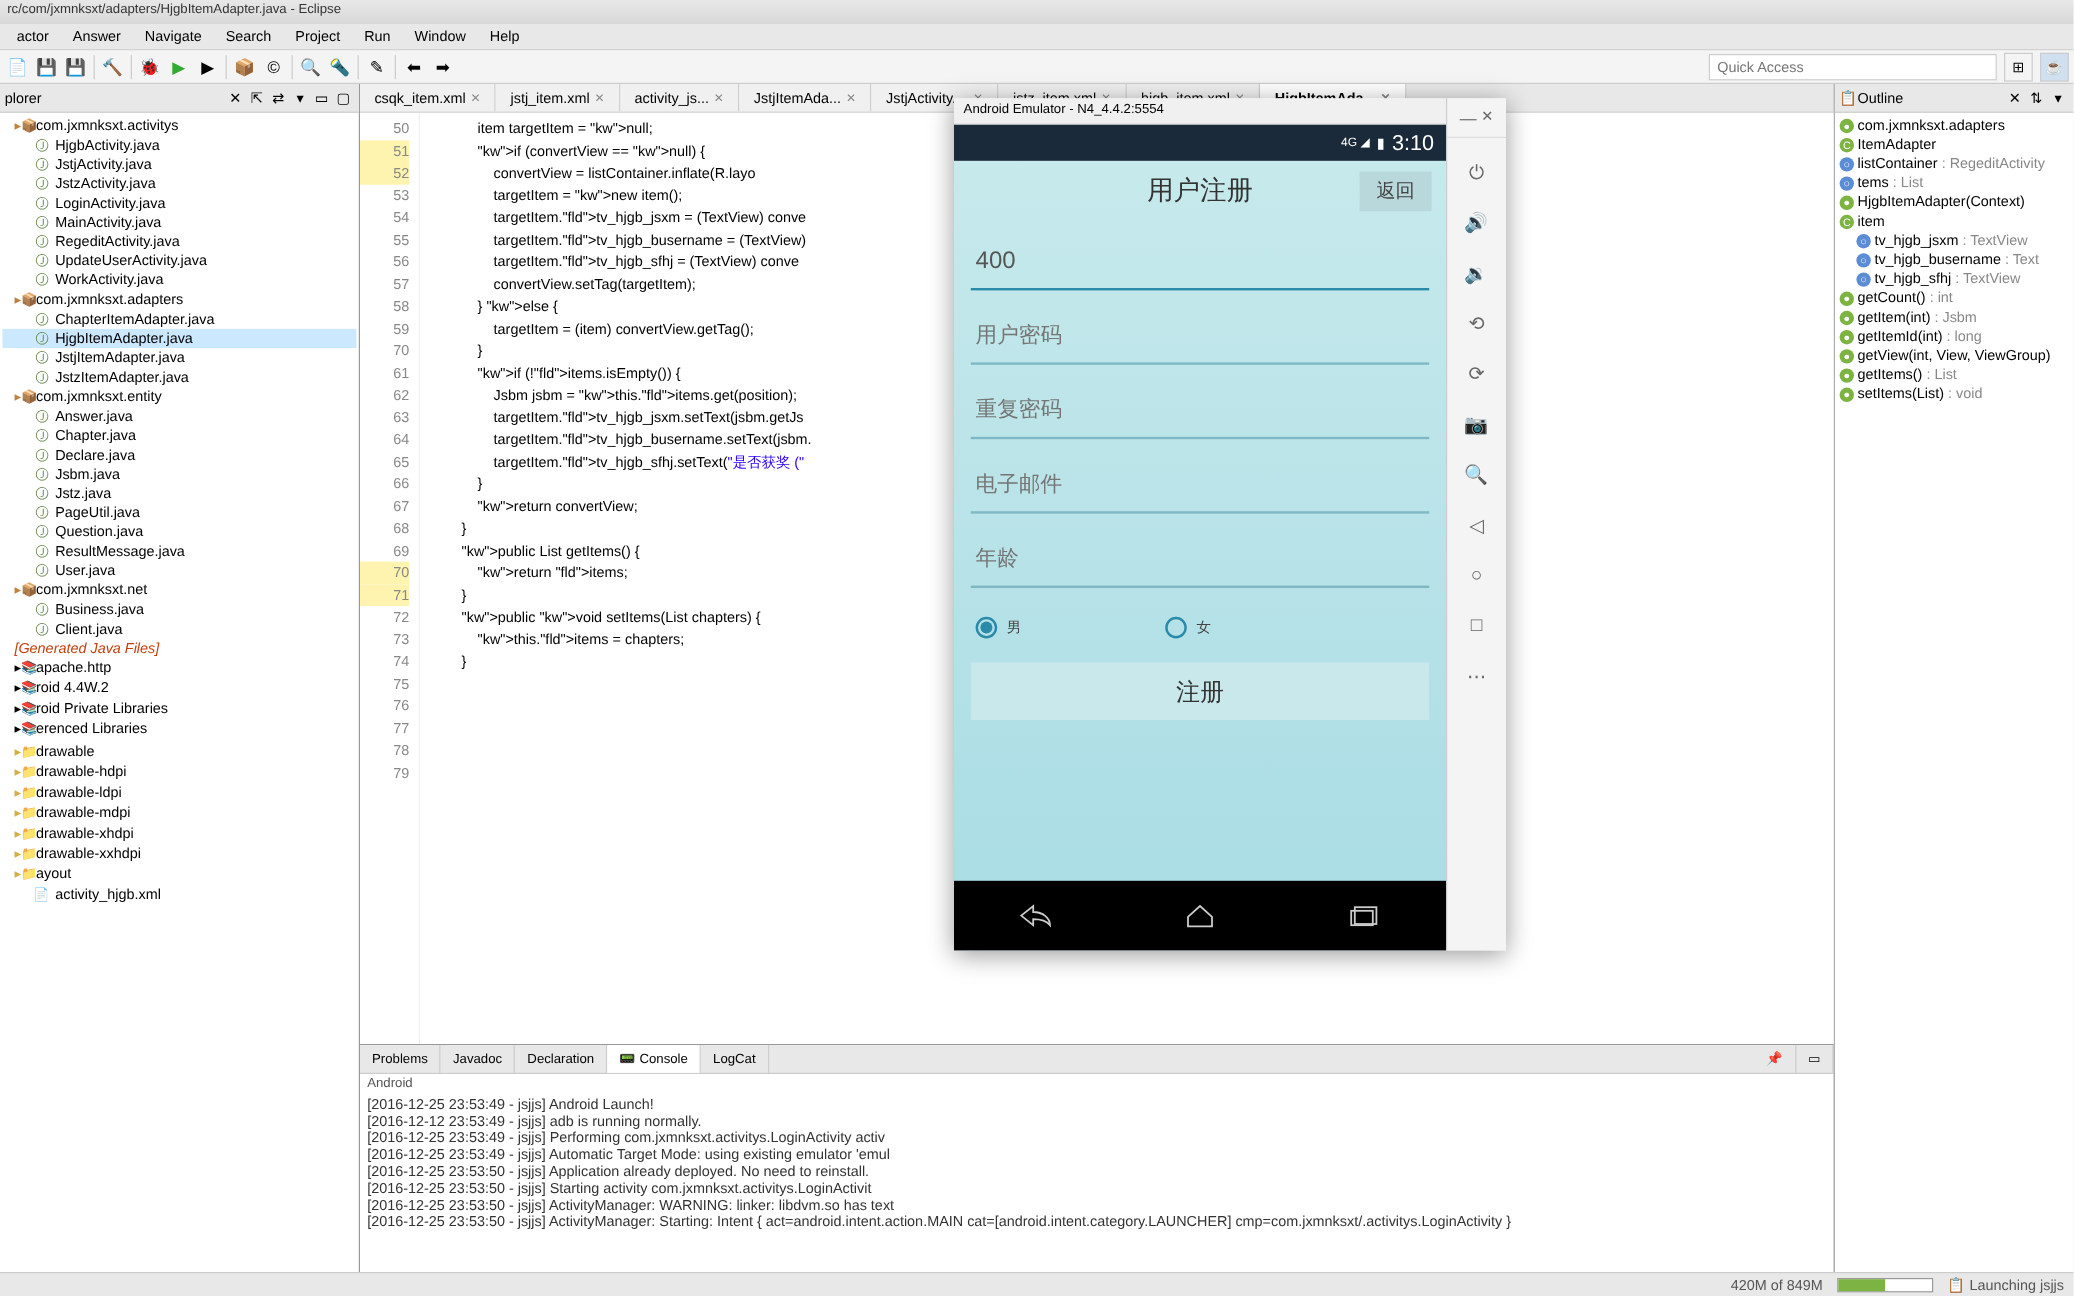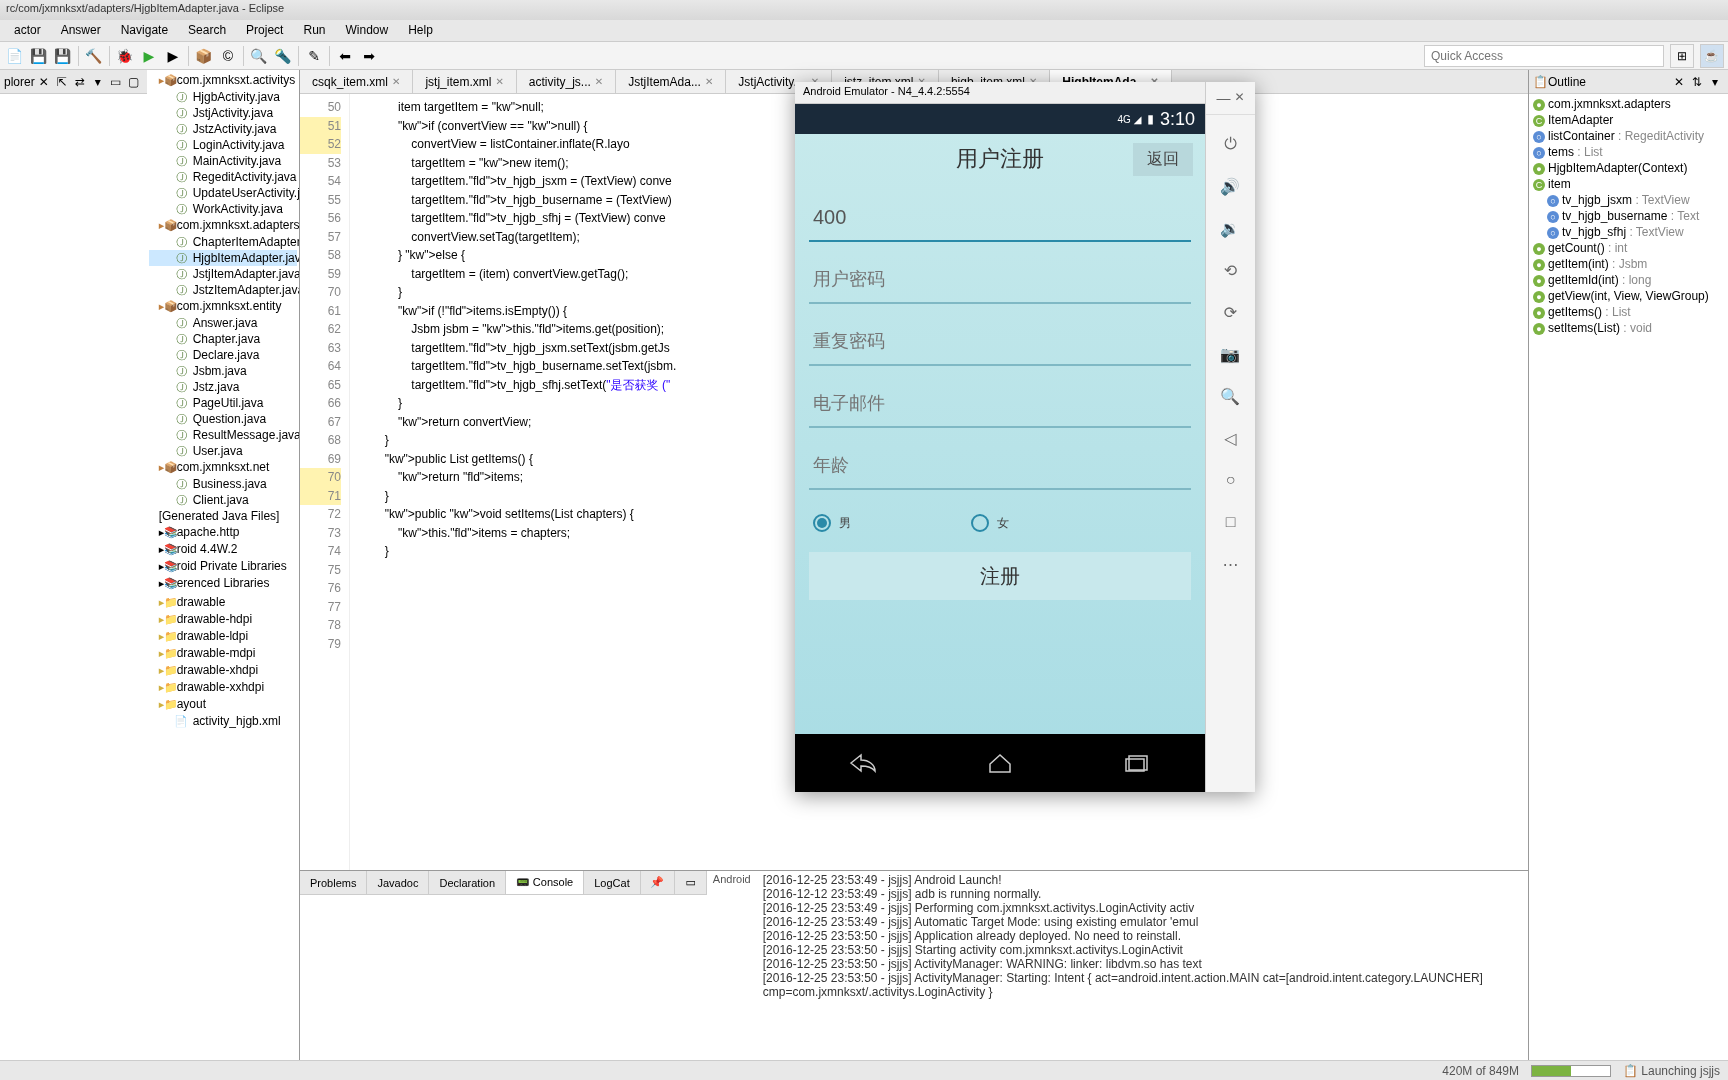--- a/index.html
+++ b/index.html
@@ -16,49 +16,49 @@
 .toolbar { height: 28px; background: #f4f4f4; display: flex; align-items: center; padding: 0 4px; border-bottom: 1px solid #ccc; gap: 2px; }
 .tool-btn { width: 22px; height: 22px; display: flex; align-items: center; justify-content: center; border: 1px solid transparent; font-size: 14px; }
 .tool-sep { width: 1px; height: 20px; background: #ccc; margin: 0 2px; }
 .quick-access { margin-left: auto; width: 240px; height: 22px; border: 1px solid #ccc; padding: 0 6px; color: #999; background: #fff; }
 .persp-btn { width: 24px; height: 24px; border: 1px solid #ccc; margin-left: 4px; display:flex; align-items:center; justify-content:center; }
 
 
 .main { display: flex; height: calc(100% - 90px); }
 
 
-.left-panel { width: 300px; background: #fff; border-right: 1px solid #999; display: flex; flex-direction: row; }
+.left-panel { width: 300px; background: #fff; border-right: 1px solid #999; display: flex; flex-direction: column; }
 .panel-header { height: 24px; background: #e8e8e8; display: flex; align-items: center; padding: 0 4px; border-bottom: 1px solid #ccc; font-size: 11px; }
 .panel-header .title { flex: 1; }
 .panel-header .icon { width: 18px; height: 18px; display:flex; align-items:center; justify-content:center; font-size:12px; }
 .tree { flex: 1; overflow: auto; padding: 2px; }
 .tree-item { padding: 1px 4px 1px 18px; cursor: default; white-space: nowrap; }
 .tree-item.lvl1 { padding-left: 10px; }
 .tree-item.lvl2 { padding-left: 26px; }
 .tree-item.sel { background: #cce8ff; }
-.tree-item.gen { color: #000000; }
+.tree-item.gen { color: #c2410c; font-style: italic; }
 .tree-icon { display:inline-block; width:14px; height:14px; margin-right:4px; font-size:11px; text-align:center; }
 .pkg { color:#c08040; }
 .java { color:#5b8040; }
 .folder { color:#d0b040; }
 
 
 .center { flex: 1; display: flex; flex-direction: column; background: #fff; min-width: 0; }
 .editor-tabs { height: 24px; display: flex; background: #e8e8e8; border-bottom: 1px solid #ccc; overflow: hidden; }
 .editor-tab { padding: 3px 12px; border-right: 1px solid #ccc; background: #f0f0f0; font-size: 11px; display:flex; align-items:center; gap:4px; white-space:nowrap; }
 .editor-tab.active { background: #fff; font-weight: bold; }
 .editor-tab .close { color:#888; font-size:10px; }
 .editor-body { flex: 1; display: flex; overflow: hidden; position: relative; background: #fff; font-family: Consolas, monospace; font-size: 14px; }
 .gutter { width: 50px; background: #fff; text-align: right; padding: 4px 8px 4px 0; color: #888; border-right: 1px solid #eee; line-height: 18.5px; }
 .gutter .mark { background: #fff3b0; }
 .code { flex: 1; padding: 4px 8px; white-space: pre; line-height: 18.5px; overflow: hidden; }
 .str { color: #2a00ff; }
 
 
-.bottom-panel { height: 190px; border-top: 1px solid #999; display: flex; flex-direction: row; background: #fff; }
+.bottom-panel { height: 190px; border-top: 1px solid #999; display: flex; flex-direction: column; background: #fff; }
 .bottom-tabs { height: 24px; display: flex; background: #e8e8e8; border-bottom: 1px solid #ccc; }
 .bottom-tab { padding: 3px 10px; border-right: 1px solid #ccc; font-size:11px; display:flex; align-items:center; gap:4px; }
 .bottom-tab.active { background: #fff; }
 .console-title { padding: 2px 6px; font-size: 11px; color: #555; }
 .console-body { flex: 1; padding: 2px 6px; font-family: Consolas, monospace; font-size: 11px; color: #333; overflow: auto; line-height: 14px; }
 
 
 .right-panel { width: 200px; background: #fff; border-left: 1px solid #999; display:flex; flex-direction:column; }
 .outline-body { flex:1; overflow:auto; padding:2px; font-size:11px; }
 .out-item { padding: 1px 2px; white-space:nowrap; }

